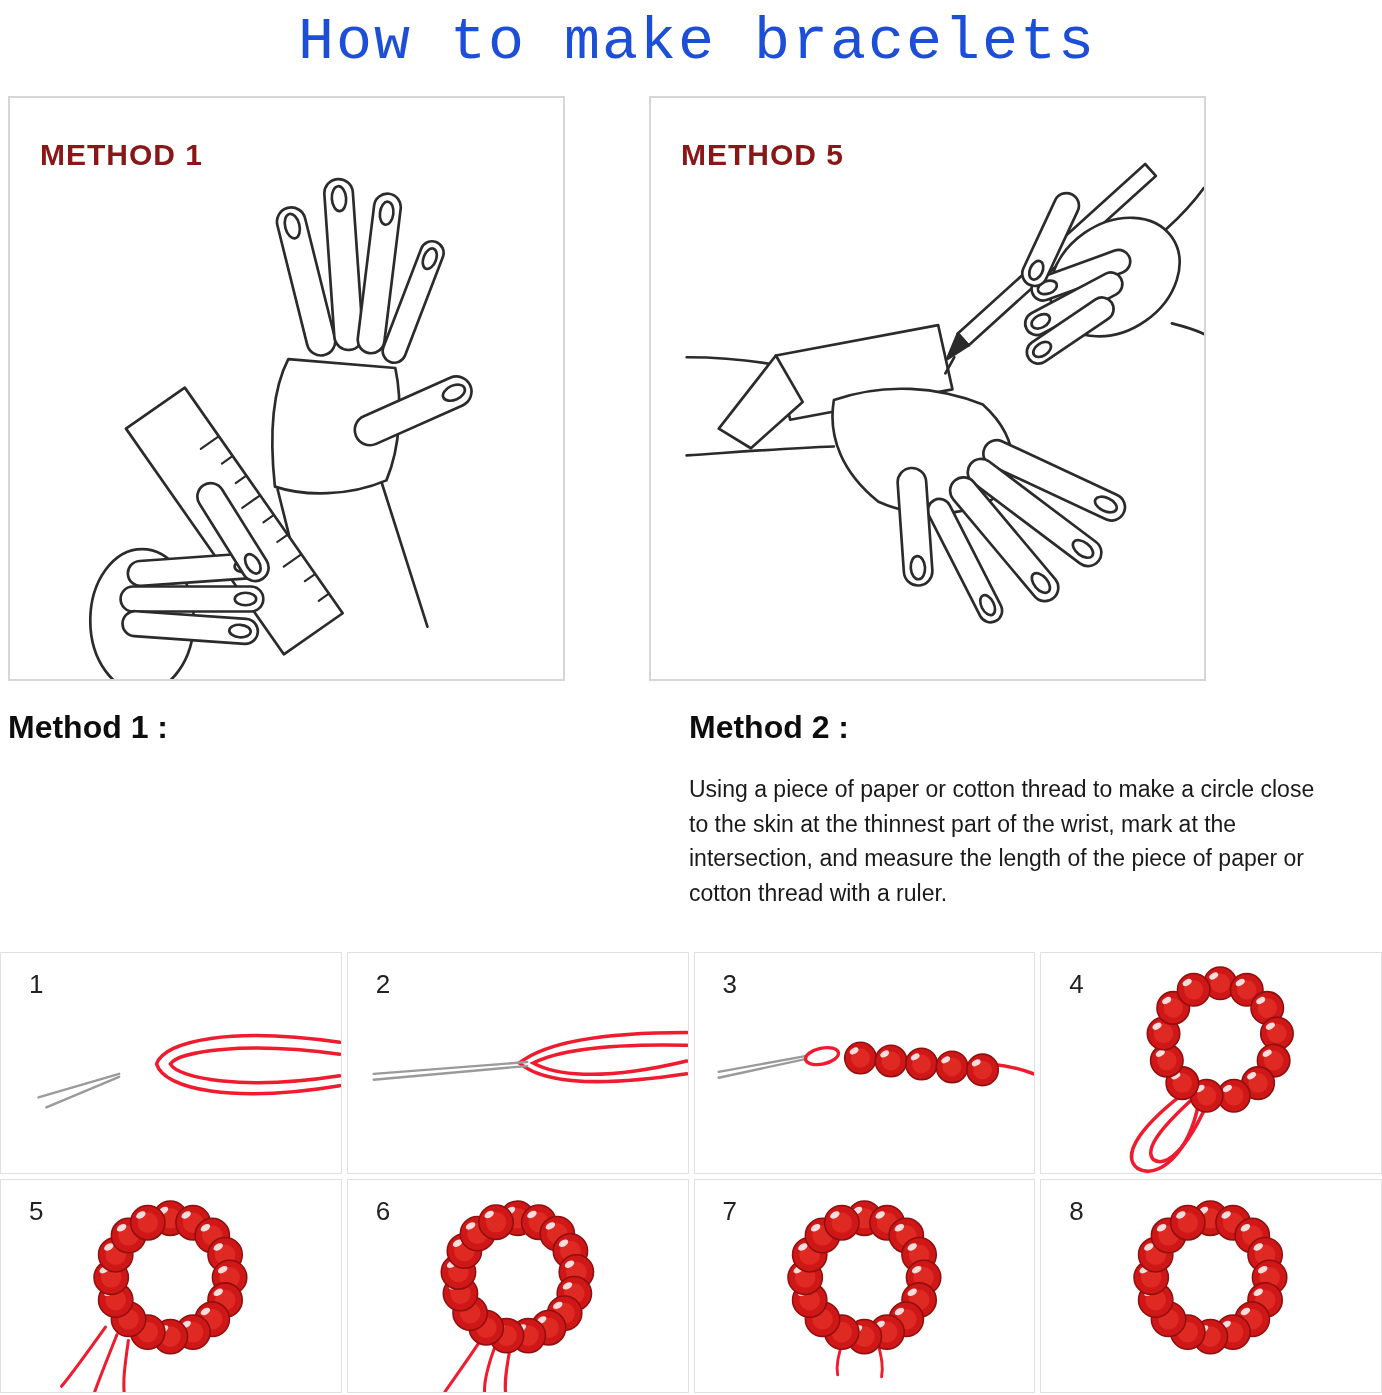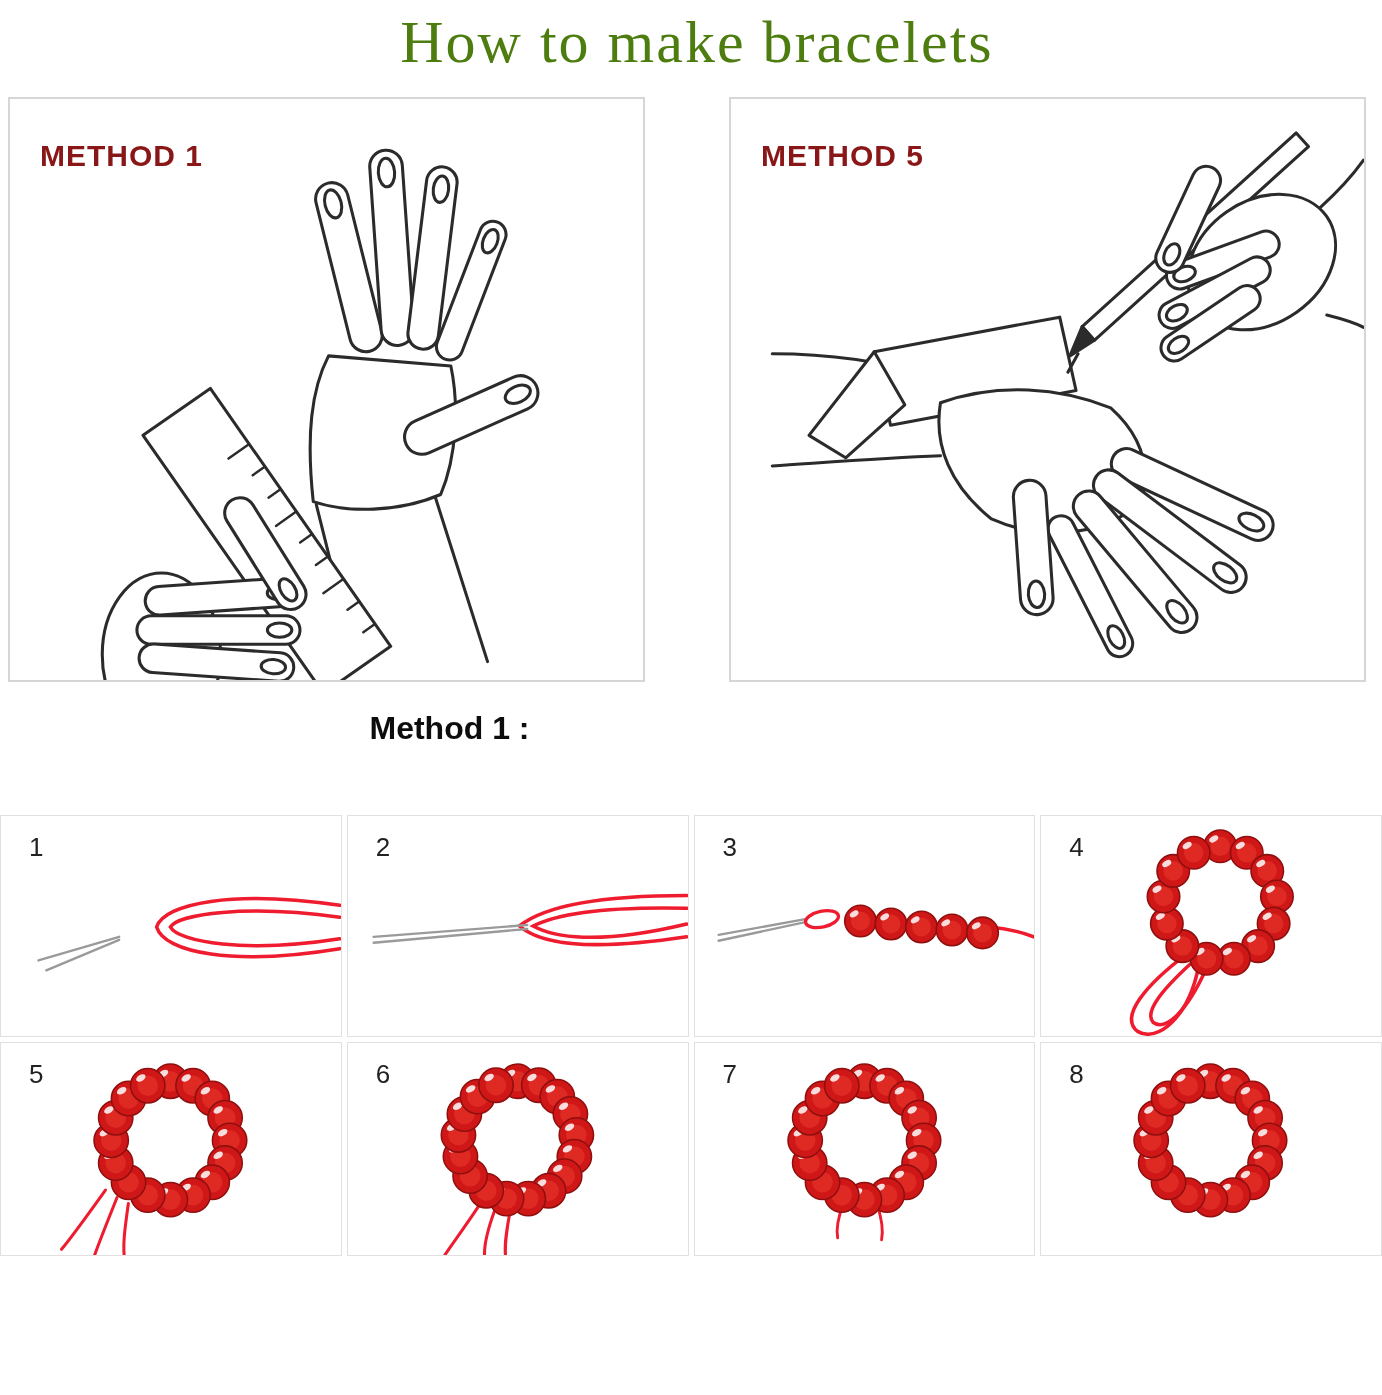--- a/index.html
+++ b/index.html
@@ -5,38 +5,38 @@
   * { box-sizing: border-box; }
   html,body { margin:0; padding:0; background:#ffffff; }
   body {
     width:1382px; height:1395px;
     font-family:"Liberation Sans", sans-serif;
     color:#111; overflow:hidden;
   }
   .page { position:relative; width:1382px; height:1395px; }
 
   .title {
-    font-family:Liberation Serif, serif;
+    font-family:Liberation Mono, monospace;
     font-weight:400; font-size:60px; letter-spacing:2px;
-    text-align:center; margin:8px 0 20px 12px; color:#4d7c0f;
+    text-align:center; margin:8px 0 20px 12px; color:#1d4ed8;
   }
 
   .panels { display:flex; margin:0 14px 0 8px; gap:84px; }
   .panel {
-    position:relative; width:637px; height:585px;
+    position:relative; width:557px; height:585px;
     border:2px solid #d6d6d6; background:#ffffff;
   }
   .panel svg { position:absolute; left:0; top:0; width:100%; height:100%; }
   .badge {
     position:absolute; top:40px; left:30px; z-index:2;
     font-size:30px; font-weight:700; letter-spacing:1px;
     color:#8a1717;
   }
 
-  .descriptions { display:flex; margin:28px 14px 0 8px; gap:44px;justify-content:center; }
+  .descriptions { display:flex; margin:28px 14px 0 8px; gap:44px; }
   .desc { width:637px; }
   .desc h2 { font-size:32px; font-weight:700; margin:0 0 26px 0; color:#0d0d0d; }
   .desc p  { font-size:23px; line-height:1.5; margin:0; color:#1a1a1a; }
 
   .steps {
     display:grid; grid-template-columns:repeat(4,1fr);
     grid-template-rows:222px 214px; gap:5px; margin-top:42px;
   }
   .step {
     position:relative; margin:0; background:#ffffff;
@@ -182,20 +182,24 @@
           <path d="M 584 212 C 600 216 612 220 620 224" fill="none"></path>
         </g>
       </svg>
     </section>
 
   </div>
 
   <div class="descriptions">
     <div class="desc">
       <h2>Method 1 :</h2>
+    </div>
+    <div class="desc">
+      <h2>Method 2 :</h2>
+      <p>Using a piece of paper or cotton thread to make a circle close to the skin at the thinnest part of the wrist, mark at the intersection, and measure the length of the piece of paper or cotton thread with a ruler.</p>
     </div>
   </div>
 
   <div class="steps">
     <figure class="step">
       <div class="step-number">1</div>
       <svg viewBox="0 0 345 222" aria-hidden="true">
           <line x1="38" y1="146" x2="120" y2="122" stroke="#9a9a9a" stroke-width="2.4" stroke-linecap="round"></line>
           <line x1="46" y1="156" x2="120" y2="125" stroke="#9a9a9a" stroke-width="2.4" stroke-linecap="round"></line>
           <path d="M 344 90 C 235 74 166 88 158 112 C 166 138 235 152 344 134" fill="none" stroke="#ef1b2e" stroke-width="3.6" stroke-linecap="round"></path>

